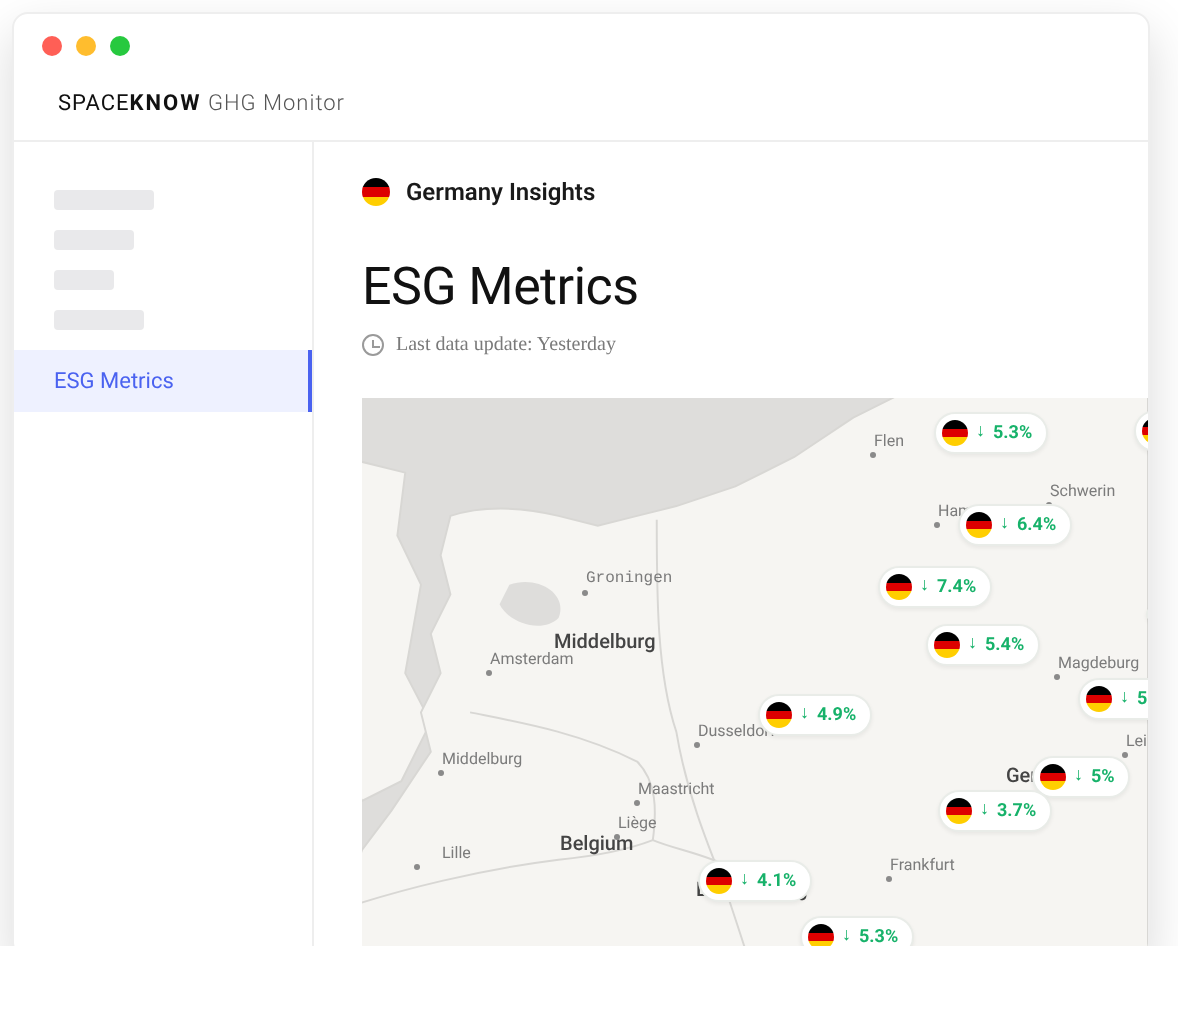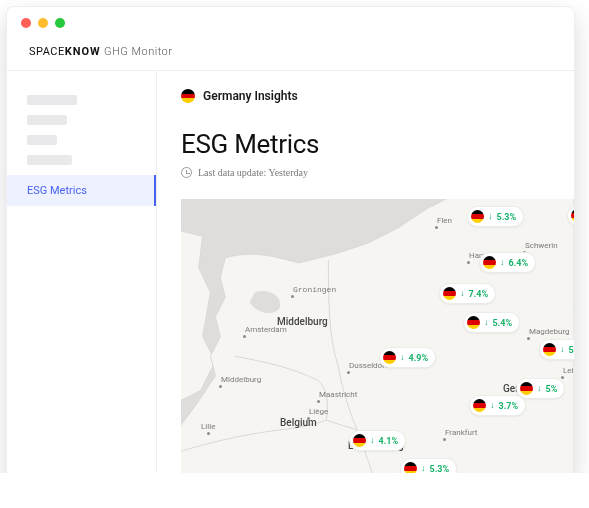--- a/index.html
+++ b/index.html
@@ -110,21 +110,21 @@
             <div class="city-label" style="left: 64px; top: 126px;">Amsterdam</div>
             <div class="city-dot" style="left: 166px; top: 172px;"></div>
             <div class="city-label" style="left: 168px; top: 162px;">Dusseldorf</div>
             <div class="city-dot" style="left: 38px; top: 186px;"></div>
             <div class="city-label" style="left: 40px; top: 176px;">Middelburg</div>
             <div class="city-dot" style="left: 136px; top: 201px;"></div>
             <div class="city-label" style="left: 138px; top: 191px;">Maastricht</div>
             <div class="city-dot" style="left: 126px; top: 218px;"></div>
             <div class="city-label" style="left: 128px; top: 208px;">Liège</div>
             <div class="city-dot" style="left: 26px; top: 233px;"></div>
-            <div class="city-label" style="left: 20px; top: 223px;">Lille</div>
+            <div class="city-label" style="left: 40px; top: 223px;">Lille</div>
             <div class="city-dot" style="left: 254px; top: 27px;"></div>
             <div class="city-label" style="left: 256px; top: 17px;">Flen</div>
             <div class="city-dot" style="left: 286px; top: 62px;"></div>
             <div class="city-label" style="left: 288px; top: 52px;">Ham</div>
             <div class="city-dot" style="left: 342px; top: 52px;"></div>
             <div class="city-label" style="left: 344px; top: 42px;">Schwerin</div>
             <div class="city-dot" style="left: 346px; top: 138px;"></div>
             <div class="city-label" style="left: 348px; top: 128px;">Magdeburg</div>
             <div class="city-dot" style="left: 380px; top: 177px;"></div>
             <div class="city-label" style="left: 382px; top: 167px;">Leip</div>

